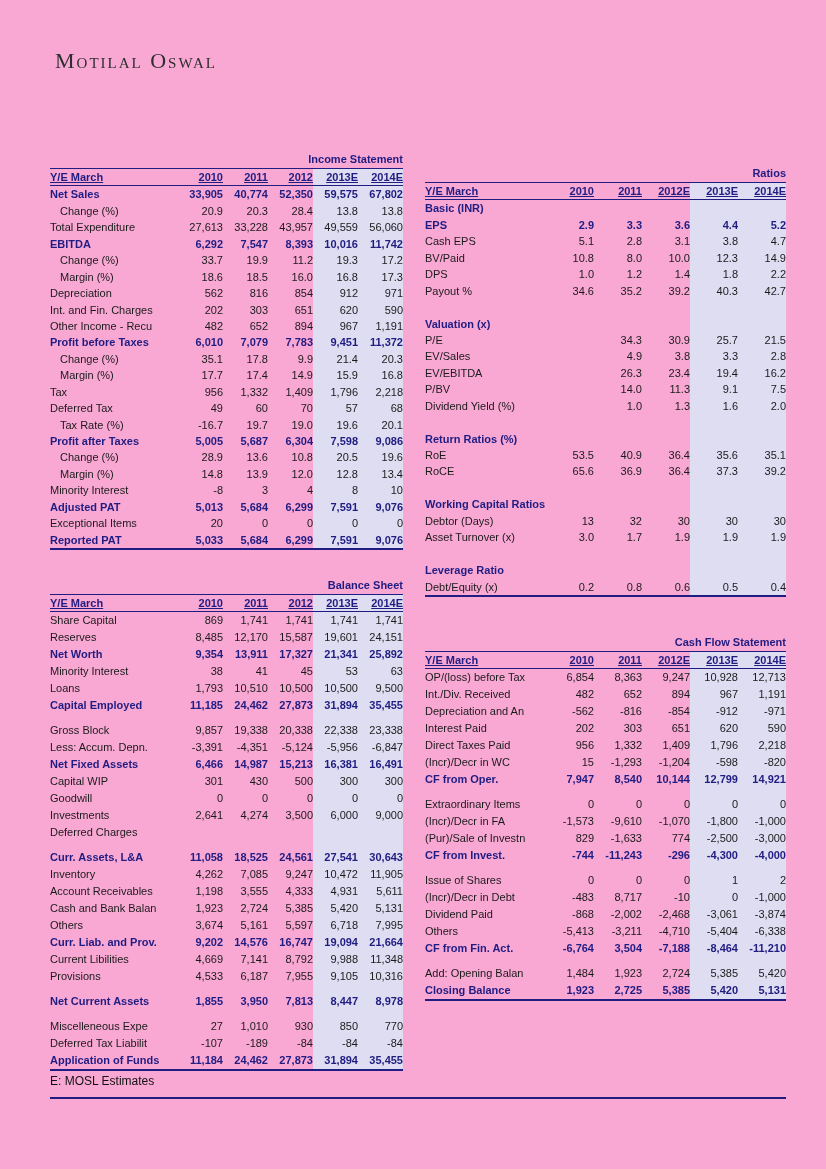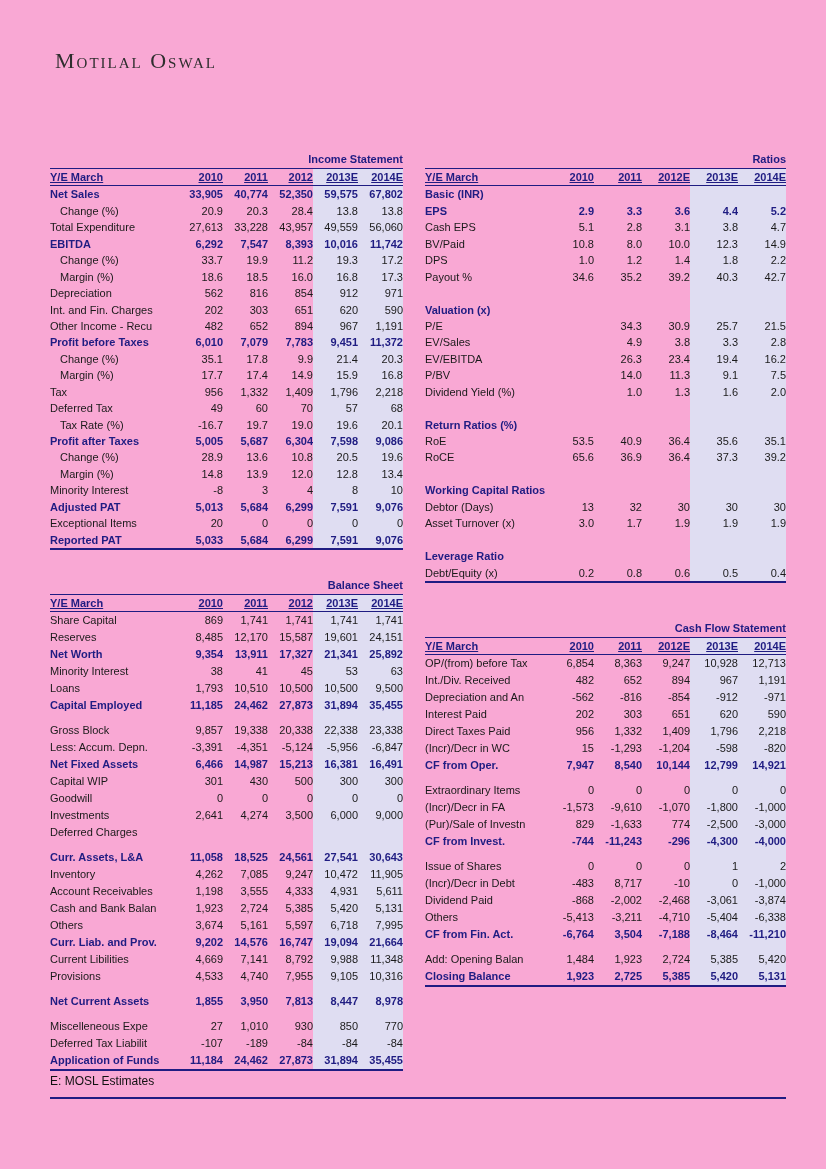--- a/index.html
+++ b/index.html
@@ -8,21 +8,21 @@
     font-family:"Liberation Sans", sans-serif;font-size:11px;color:#1a1a1a;
     overflow:hidden;
   }
   .logo{
     position:absolute;left:55px;top:48px;
     font-family:"Liberation Serif", serif;
     font-variant:small-caps;font-size:22px;letter-spacing:2px;color:#2e2e2e;
   }
   .tbl{position:absolute;}
   .w-left{left:50px;width:353px;}
-  .w-right{left:425px;width:361px;}
+  .w-right{left:425px;width:361px;margin-top:14px;}
   .title-row{
     display:flex;justify-content:space-between;align-items:flex-end;
     height:15px;line-height:14px;font-weight:bold;color:#1f1c82;
     border-bottom:1.5px solid #1f1c82;padding-bottom:1px;flex-direction:column;
   }
   .head-row{
     display:flex;height:16px;line-height:16px;font-weight:bold;color:#1f1c82;
     border-bottom:1.5px solid #1f1c82;
     text-decoration:underline;
   }
@@ -646,21 +646,21 @@
           <span class="lbl">Current Libilities</span>
           <span class="cell">4,669</span>
           <span class="cell">7,141</span>
           <span class="cell">8,792</span>
           <span class="cell shade">9,988</span>
           <span class="cell shade">11,348</span>
         </div>
         <div class="row plain">
           <span class="lbl">Provisions</span>
           <span class="cell">4,533</span>
-          <span class="cell">4,740</span>
+          <span class="cell">6,187</span>
           <span class="cell">7,955</span>
           <span class="cell shade">9,105</span>
           <span class="cell shade">10,316</span>
         </div>
         <div class="row spacer">
           <span class="lbl"></span>
           <span class="cell"></span>
           <span class="cell"></span>
           <span class="cell"></span>
           <span class="cell shade"></span>
@@ -718,21 +718,21 @@
     <div class="head-row">
         <span class="lbl">Y/E March</span>
         <span class="cell">2010</span>
         <span class="cell">2011</span>
         <span class="cell">2012E</span>
         <span class="cell shade">2013E</span>
         <span class="cell shade">2014E</span>
       </div>
     <div class="rows">
         <div class="row plain">
-          <span class="lbl">OP/(from) before Tax</span>
+          <span class="lbl">OP/(loss) before Tax</span>
           <span class="cell">6,854</span>
           <span class="cell">8,363</span>
           <span class="cell">9,247</span>
           <span class="cell shade">10,928</span>
           <span class="cell shade">12,713</span>
         </div>
         <div class="row plain">
           <span class="lbl">Int./Div. Received</span>
           <span class="cell">482</span>
           <span class="cell">652</span>

